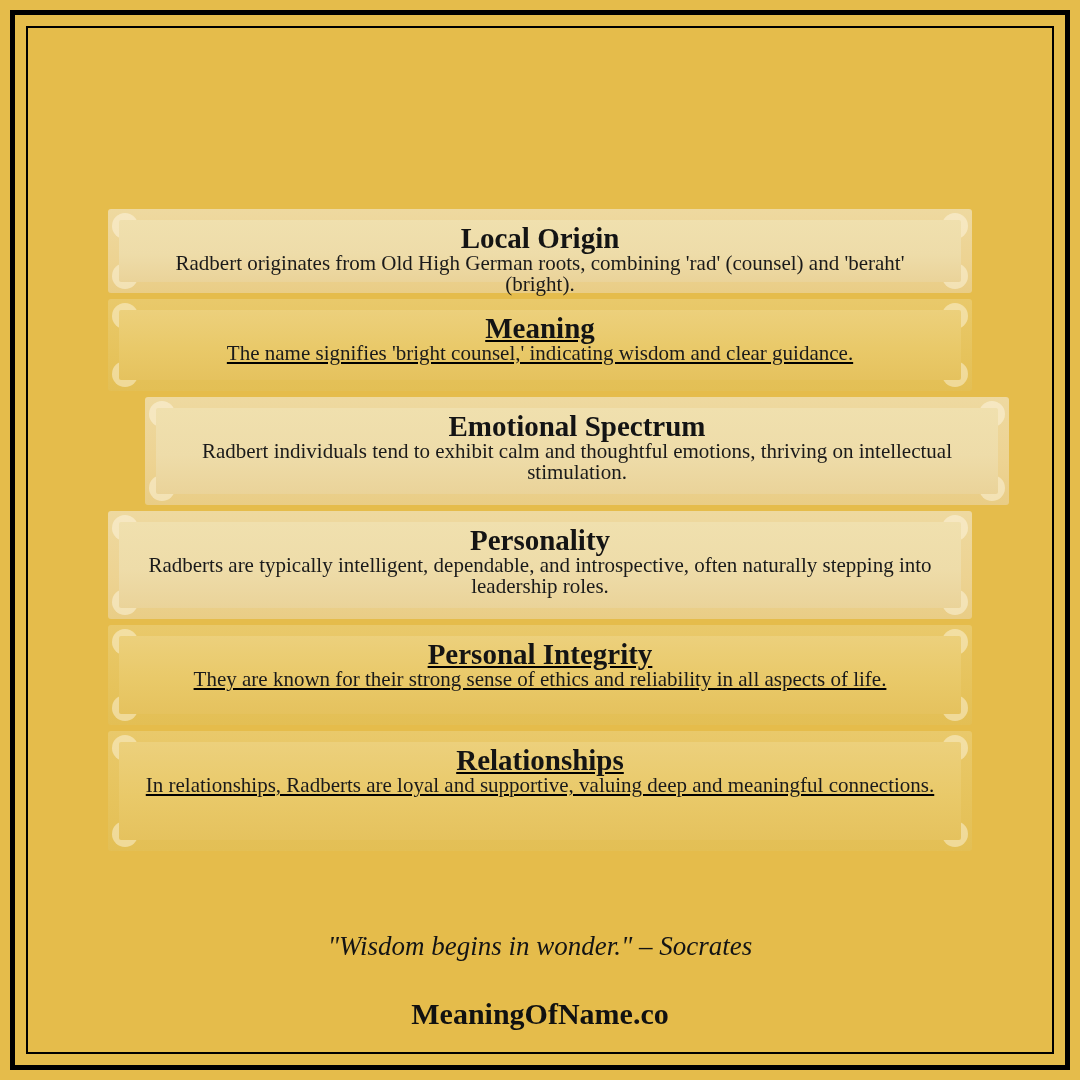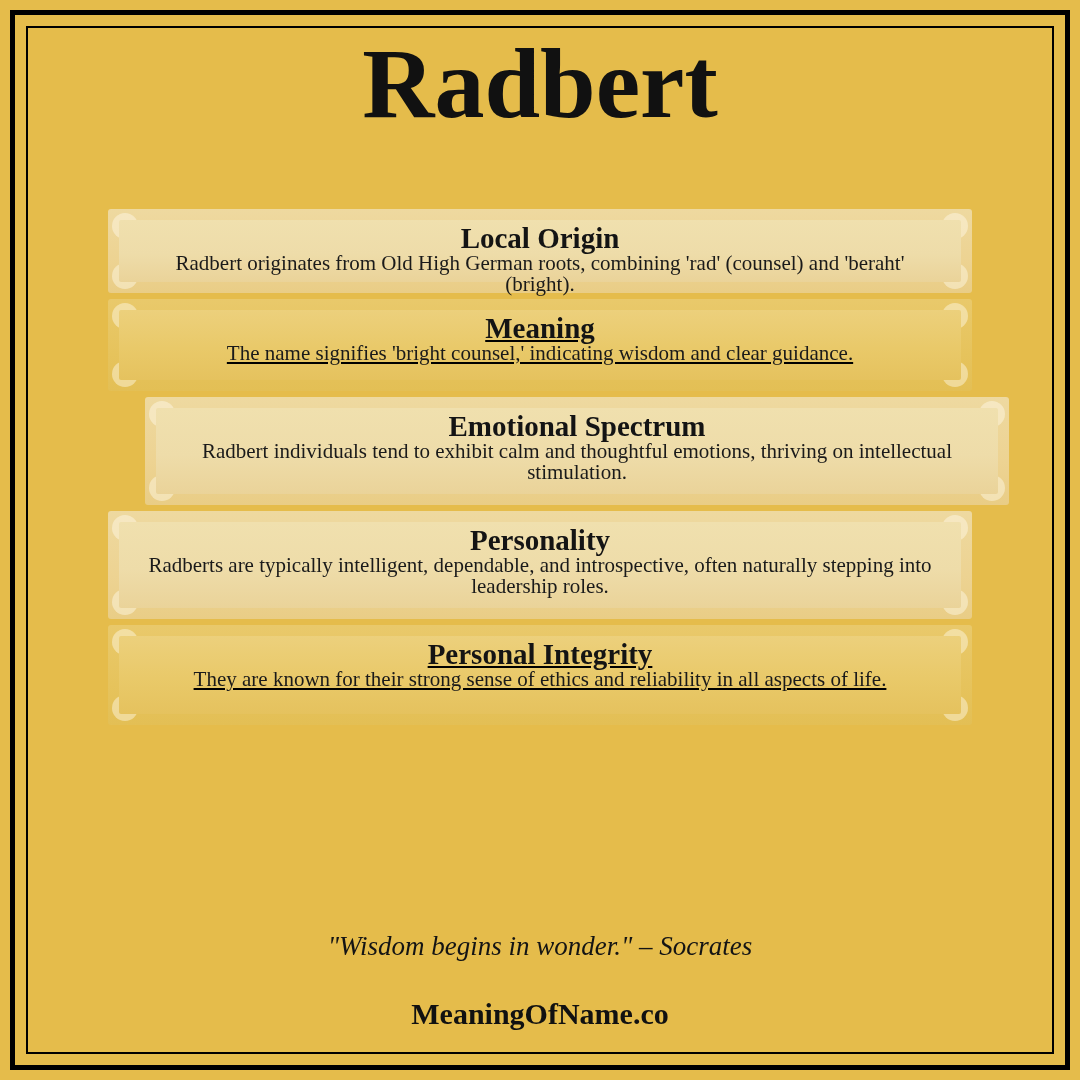--- a/index.html
+++ b/index.html
@@ -164,21 +164,20 @@
 </head>
 <body>
 
 <div id="poster">
 
   <div id="frame-outer"></div>
   <div id="frame-inner"></div>
 
   <div id="content">
 
-    <div id="title">Radbert</div>
 
     <div id="cards">
         <div class="card card-light" style="height: 84px;">
           <span class="nub nub-tl"></span>
           <span class="nub nub-tr"></span>
           <span class="nub nub-bl"></span>
           <span class="nub nub-br"></span>
           <div class="card-inner">
             <div class="card-heading">Local Origin</div>
             <div class="card-body">Radbert originates from Old High German roots, combining 'rad' (counsel) and 'beraht' (bright).</div>
@@ -215,20 +214,30 @@
           </div>
         </div>
         <div class="card card-dark" style="height: 100px;">
           <span class="nub nub-tl"></span>
           <span class="nub nub-tr"></span>
           <span class="nub nub-bl"></span>
           <span class="nub nub-br"></span>
           <div class="card-inner">
             <div class="card-heading">Personal Integrity</div>
             <div class="card-body">They are known for their strong sense of ethics and reliability in all aspects of life.</div>
+          </div>
+        </div>
+        <div class="card card-dark" style="height: 120px;">
+          <span class="nub nub-tl"></span>
+          <span class="nub nub-tr"></span>
+          <span class="nub nub-bl"></span>
+          <span class="nub nub-br"></span>
+          <div class="card-inner">
+            <div class="card-heading">Relationships</div>
+            <div class="card-body">In relationships, Radberts are loyal and supportive, valuing deep and meaningful connections.</div>
           </div>
         </div>
       </div>
 
     <div id="footer">
       <div id="quote">"Wisdom begins in wonder." – Socrates</div>
       <div id="brand">MeaningOfName.co</div>
     </div>
 
   </div>

